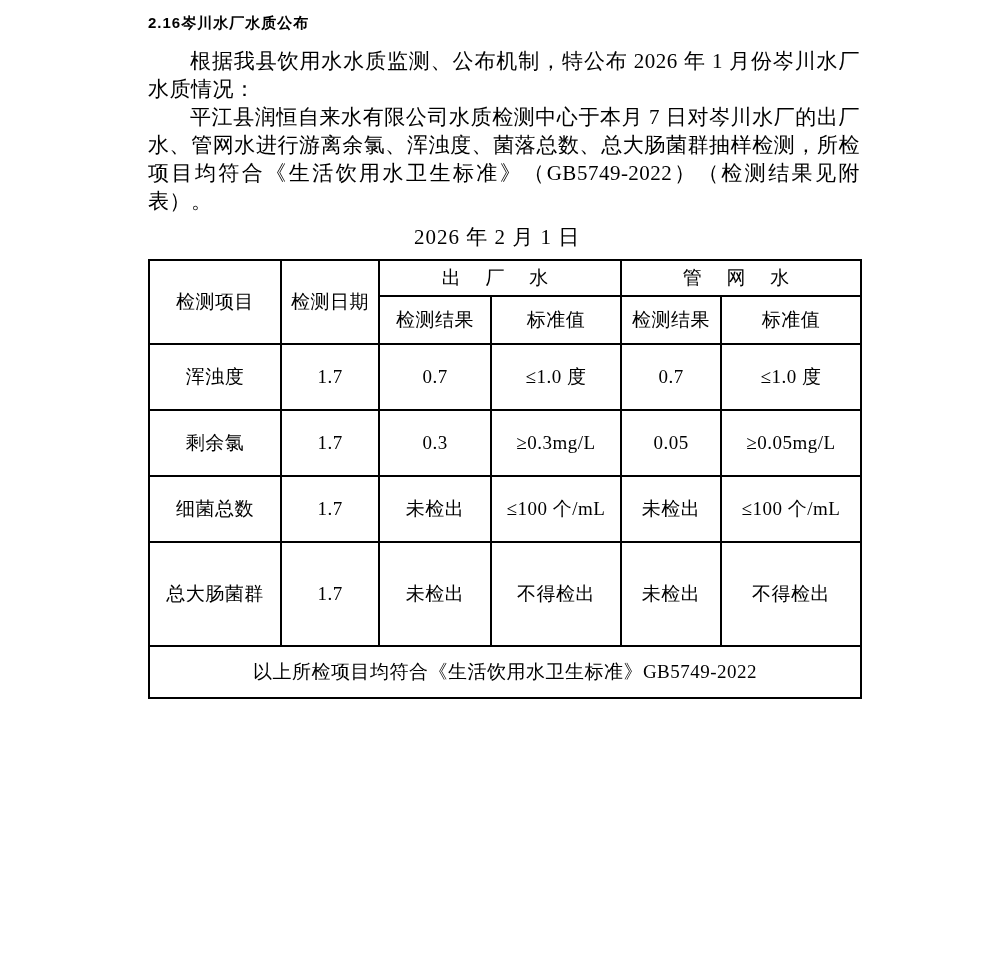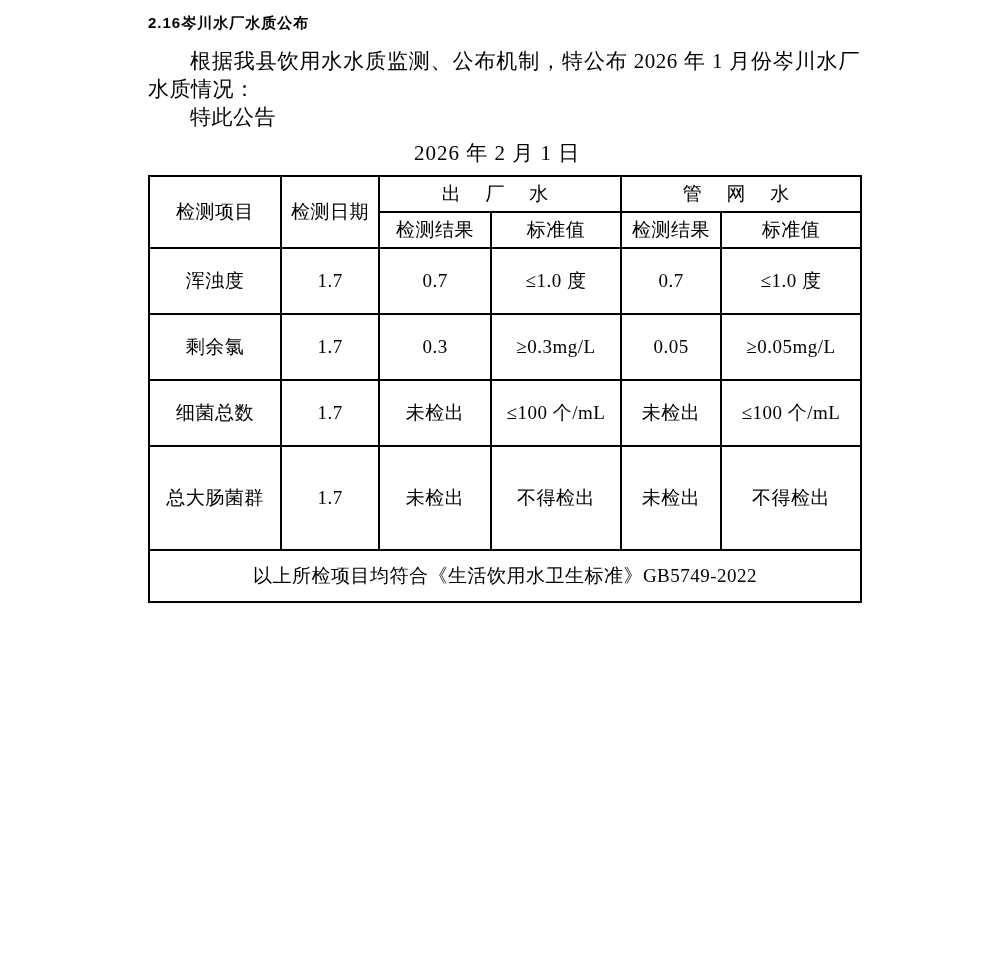--- a/index.html
+++ b/index.html
@@ -61,21 +61,21 @@
     letter-spacing: 0.5px;
   }
   table.report td {
     border: 2px solid #000000;
     text-align: center;
     vertical-align: middle;
     padding: 2px 4px;
     box-sizing: border-box;
   }
   tr.hdr1 td { height: 36px; }
-  tr.hdr2 td { height: 36px; }
+  tr.hdr2 td { height: 48px; }
   tr.data-row td { height: 66px; }
   tr.data-row.tall td { height: 104px; }
   td.group-head { letter-spacing: 10px; }
   td.footer-cell {
     text-align: left;
     padding-left: 14px;
     height: 52px;
   }
   
   col.c1 { width: 132px; }
@@ -87,21 +87,21 @@
 </style>
 </head>
 <body>
 
 <div class="page">
   <div class="content">
 
     <h1 class="doc-title">2.16岑川水厂水质公布</h1>
 
     <p class="para">根据我县饮用水水质监测、公布机制，特公布 2026 年 1 月份岑川水厂水质情况：</p>
-    <p class="para">特此公告</p>
+    <p class="para">平江县润恒自来水有限公司水质检测中心于本月 7 日对岑川水厂的出厂水、管网水进行游离余氯、浑浊度、菌落总数、总大肠菌群抽样检测，所检项目均符合《生活饮用水卫生标准》（GB5749-2022）（检测结果见附表）。</p>
     <p class="date-line">2026 年 2 月 1 日</p>
 
 
     <table class="report">
       <colgroup>
         <col class="c1">
           <col class="c2">
           <col class="c3">
           <col class="c4">
           <col class="c5">

